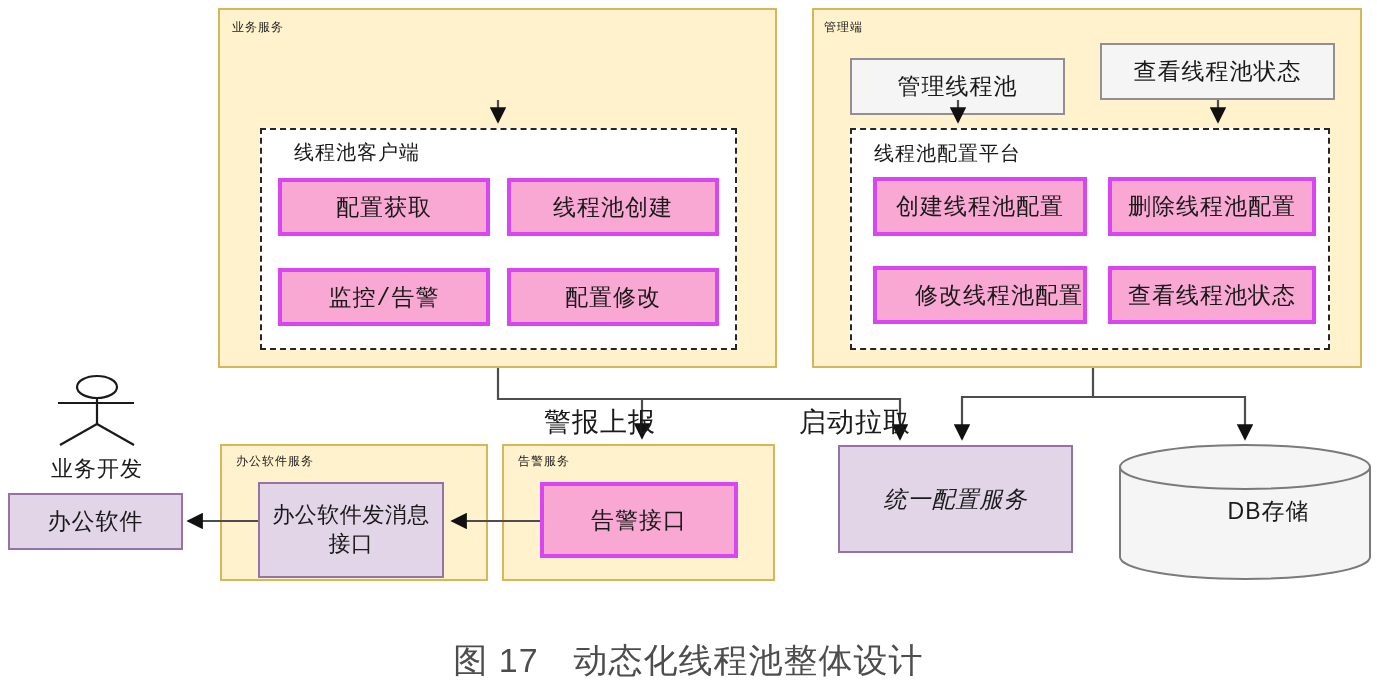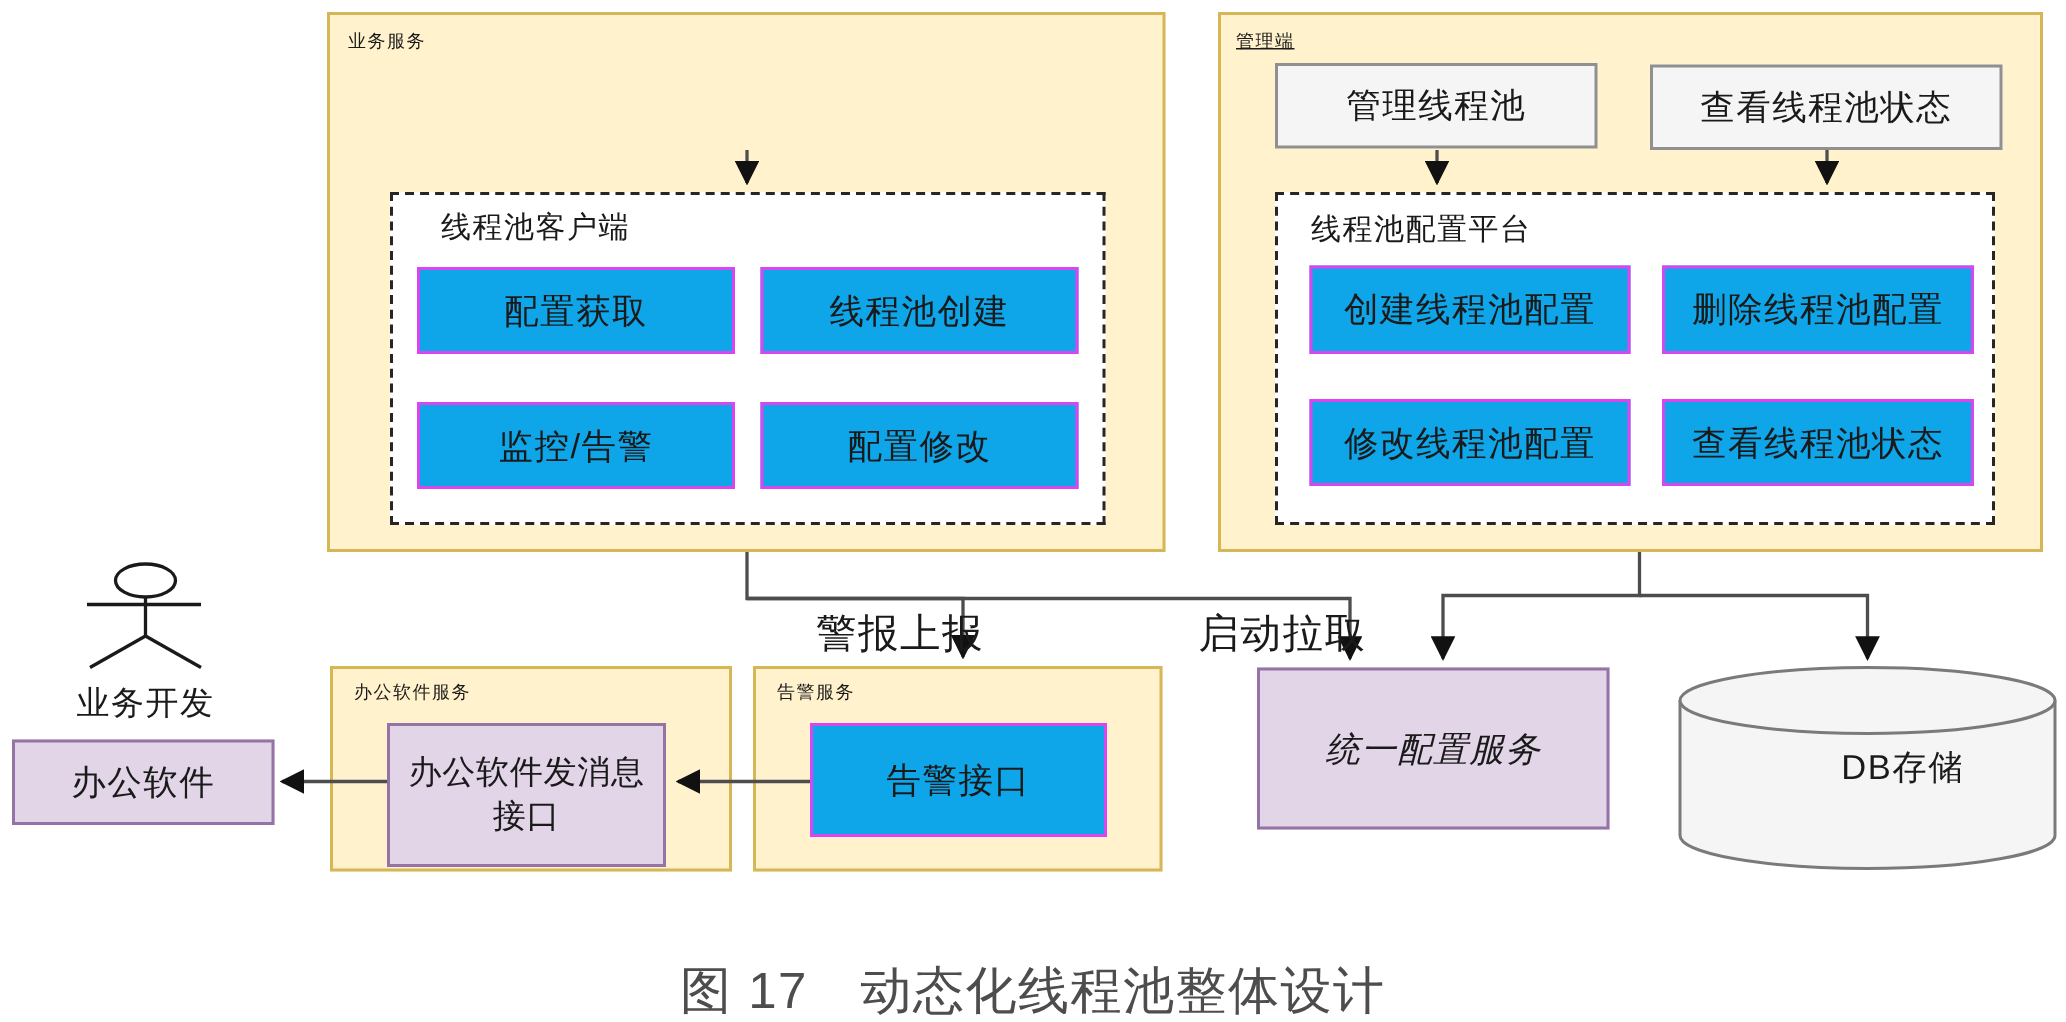--- a/index.html
+++ b/index.html
@@ -3,21 +3,21 @@
 <meta charset="utf-8">
 <style>
   html,body { margin:0; padding:0; background:#ffffff; }
   body { font-family:"Liberation Sans","DejaVu Sans",sans-serif; color:#1a1a1a; }
   #canvas { position:relative; width:1377px; height:681px; background:#ffffff; overflow:hidden; }
   #canvas * { box-sizing:border-box; }
 
   .abs { position:absolute; }
   .box-yellow { background:#fff2cc; border:2px solid #d6b656; z-index:1; }
   .box-gray   { background:#f5f5f5; border:2px solid #909090; z-index:1; }
-  .box-blue   { background:#0ea5e9; border:2px solid #d946ef; z-index:1; }
+  .box-blue   { background:#f9a8d4; border:4px solid #d946ef; z-index:1;font-family:Liberation Mono, monospace; }
   .box-purple { background:#e1d5e7; border:2px solid #9673a6; z-index:1; }
   .dotted     { background:#ffffff; border:2px dashed #262626; z-index:1; }
 
   .ctr { display:flex; align-items:center; justify-content:center; text-align:center; }
   .group-title { font-size:12px; line-height:1; padding:11px 0 0 12px; letter-spacing:1px; }
   .dotted-title { font-size:20px; line-height:1; letter-spacing:1px; }
   .node-text { font-size:23px; letter-spacing:1px; }
   .node-text-sm { font-size:22px; letter-spacing:0.5px; line-height:1.3; }
 
   #edge-layer { position:absolute; left:0; top:0; width:1377px; height:681px; z-index:2; pointer-events:none; }
@@ -47,41 +47,41 @@
     <span>线程池创建</span>
   </div>
   <div class="abs box-blue ctr node-text" style="left:278px; top:268px; width:212px; height:58px;">
     <span>监控/告警</span>
   </div>
   <div class="abs box-blue ctr node-text" style="left:507px; top:268px; width:212px; height:58px;">
     <span>配置修改</span>
   </div>
 
   <div class="abs box-yellow" style="left:812px; top:8px; width:550px; height:360px;">
-    <div class="group-title" style="padding-left:10px;text-decoration:underline;">管理端</div>
+    <div class="group-title" style="padding-left:10px;">管理端</div>
   </div>
 
-  <div class="abs box-gray ctr node-text" style="left:850px; top:42px; width:215px; height:57px;">
+  <div class="abs box-gray ctr node-text" style="left:850px; top:58px; width:215px; height:57px;">
     <span>管理线程池</span>
   </div>
   <div class="abs box-gray ctr node-text" style="left:1100px; top:43px; width:235px; height:57px;">
     <span>查看线程池状态</span>
   </div>
 
   <div class="abs dotted" style="left:850px; top:128px; width:480px; height:222px;">
     <div class="dotted-title" style="padding:13px 0 0 22px;">线程池配置平台</div>
   </div>
 
   <div class="abs box-blue ctr node-text" style="left:873px; top:177px; width:214px; height:59px;">
     <span>创建线程池配置</span>
   </div>
   <div class="abs box-blue ctr node-text" style="left:1108px; top:177px; width:208px; height:59px;">
     <span>删除线程池配置</span>
   </div>
-  <div class="abs box-blue ctr node-text" style="left:873px; top:266px; width:214px; height:58px;">
+  <div class="abs box-blue ctr node-text" style="left:873px; top:266px; width:214px; height:58px;justify-content:flex-end;">
     <span>修改线程池配置</span>
   </div>
   <div class="abs box-blue ctr node-text" style="left:1108px; top:266px; width:208px; height:58px;">
     <span>查看线程池状态</span>
   </div>
 
   <div class="abs ctr" style="left:32px; top:454px; width:130px; font-size:22px; letter-spacing:1px; z-index:3;">业务开发</div>
 
   <div class="abs box-purple ctr node-text" style="left:8px; top:493px; width:175px; height:57px;">
     <span>办公软件</span>

